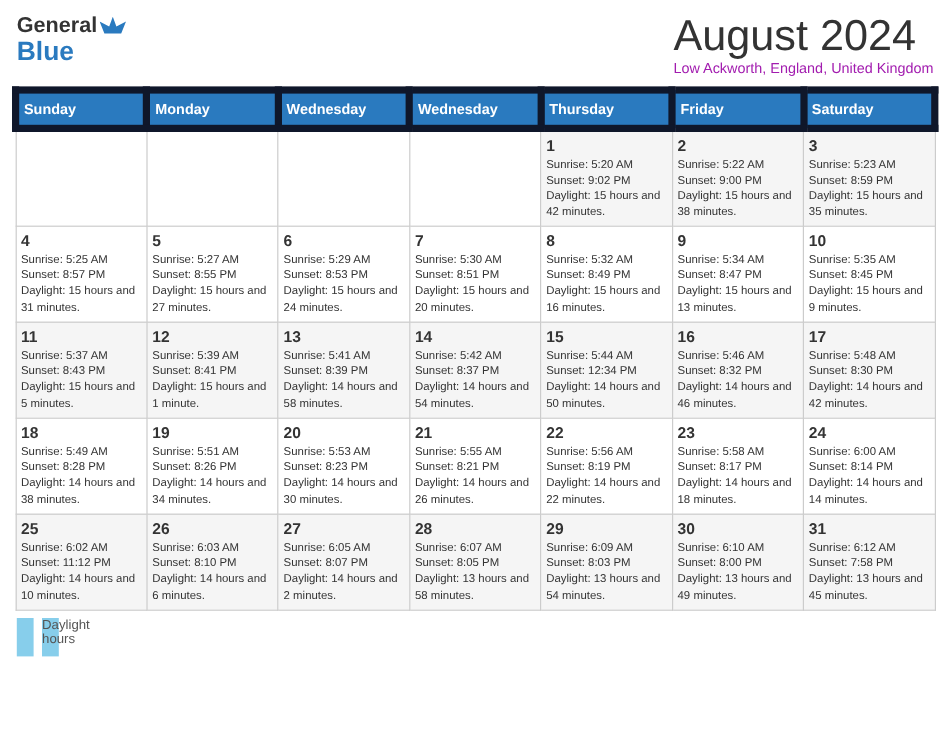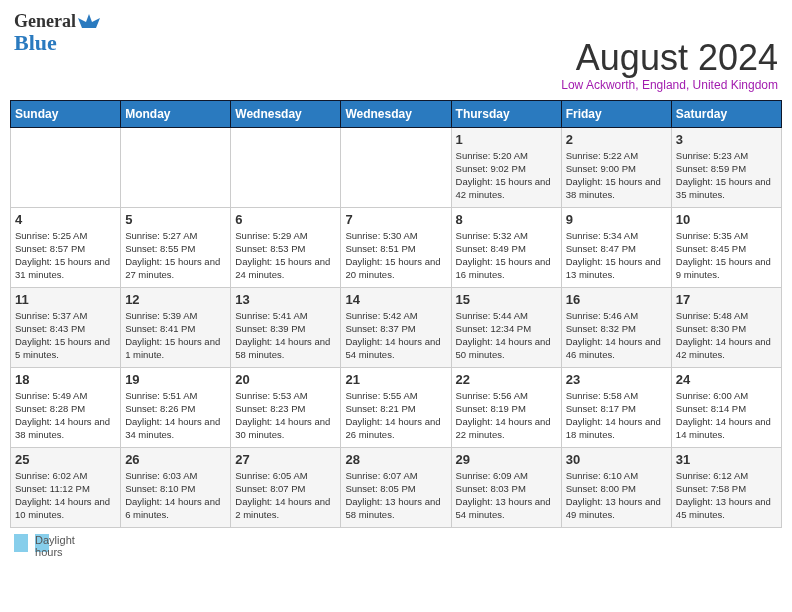--- a/index.html
+++ b/index.html
@@ -14,40 +14,37 @@
       display: flex;
       justify-content: space-between;
       align-items: flex-start;
       margin-bottom: 8px;
       padding: 0 4px;
     }
     .logo {
       display: flex;
       align-items: center;
       line-height: 1;
-      font-family: Liberation Serif, serif;
     }
     .logo-text-general {
       font-size: 18px;
       font-weight: bold;
       color: #333;
     }
     .logo-text-blue {
       font-size: 22px;
       font-weight: bold;
       color: #2a7abf;
     }
     .logo-icon {
       width: 22px;
       height: 22px;
       margin-left: 2px;
     }
     .title-block {
-      text-align: right;
-      margin-top: 28px;
     }
     .month-year {
       font-size: 36px;
       font-weight: normal;
       color: #333;
       line-height: 1.1;
     }
     .location {
       font-size: 12px;
       color: #a21caf;
@@ -57,21 +54,21 @@
       border-collapse: collapse;
       table-layout: fixed;
     }
     thead tr th {
       background: #2a7abf;
       color: #fff;
       font-size: 12px;
       font-weight: bold;
       text-align: left;
       padding: 6px 4px;
-      border: 1px solid #0f172a;
+      border: 6px solid #0f172a;
     }
     tbody tr td {
       border: 1px solid #ccc;
       vertical-align: top;
       padding: 4px;
       font-size: 10px;
       color: #333;
       height: 80px;
       background: #fff;
     }
@@ -97,21 +94,21 @@
     }
     .legend {
       margin-top: 6px;
       font-size: 11px;
       color: #555;
       padding-left: 4px;
     }
     .legend span {
       display: inline-block;
       width: 14px;
-      height: 18px;
+      height: 32px;
       background: #87ceeb;
       vertical-align: middle;
       margin-right: 4px;
     }
   </style>
 </head>
 <body>
 
 <div class="header">
   <div class="logo">

